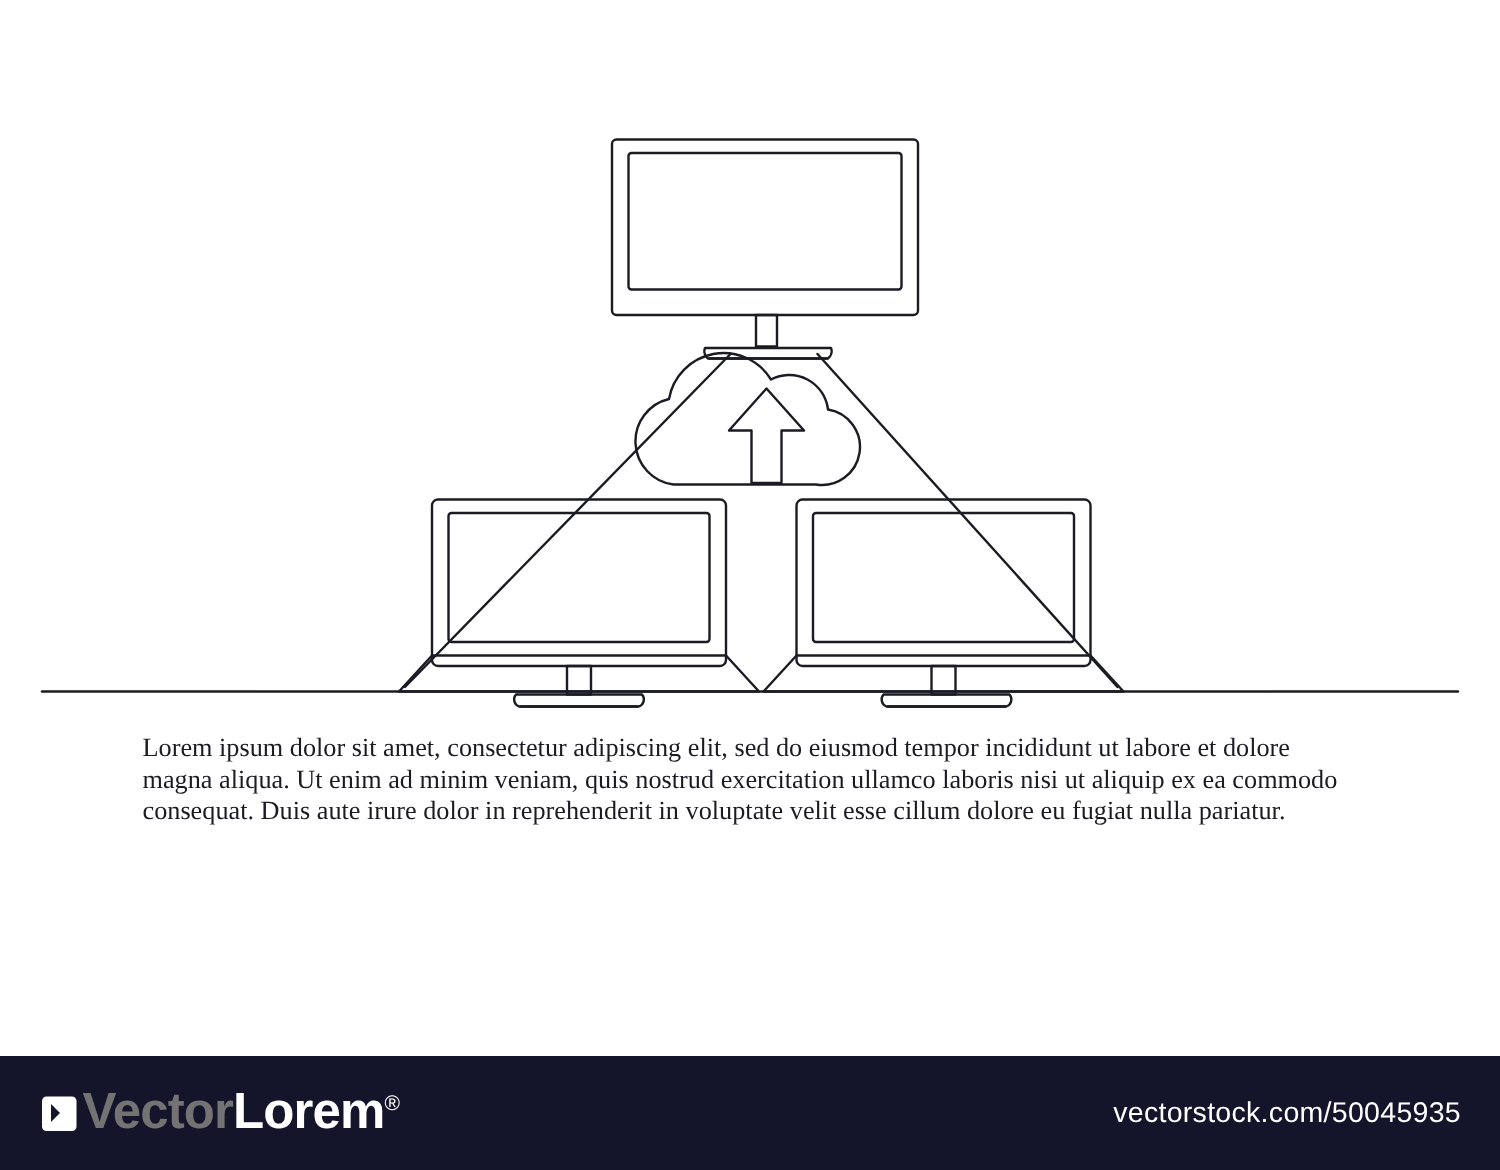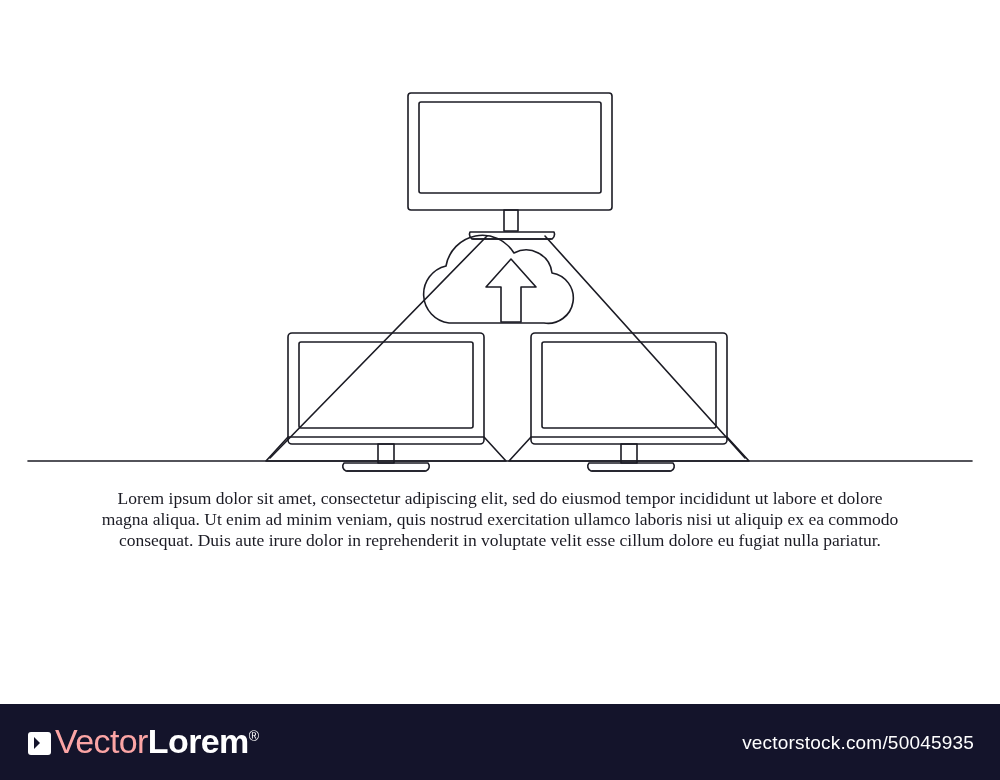--- a/index.html
+++ b/index.html
@@ -27,21 +27,20 @@
     left: 0;
     top: 0;
     width: 1000px;
     height: 700px;
   }
   .caption {
     position: absolute;
     left: 95px;
     top: 488px;
     width: 810px;
-    text-align: center;
     font-family: "Liberation Serif", serif;
     font-size: 17.5px;
     line-height: 21px;
     color: #1b1b24;
   }
   .footer {
     position: absolute;
     left: 0;
     bottom: 0;
     width: 1000px;
@@ -53,22 +52,22 @@
     left: 28px;
     top: 18px;
     font-family: "Liberation Sans", sans-serif;
     font-size: 34px;
     font-weight: bold;
     letter-spacing: -0.6px;
     color: #ffffff;
     white-space: nowrap;
   }
   .brand .thin {
-    font-weight: normal;
-    color: #fca5a5;
+    font-weight: bold;
+    color: #737373;
   }
   .brand .reg {
     font-size: 14px;
     vertical-align: super;
     font-weight: normal;
   }
   .brand-mark {
     display: inline-block;
     width: 23px;
     height: 23px;

